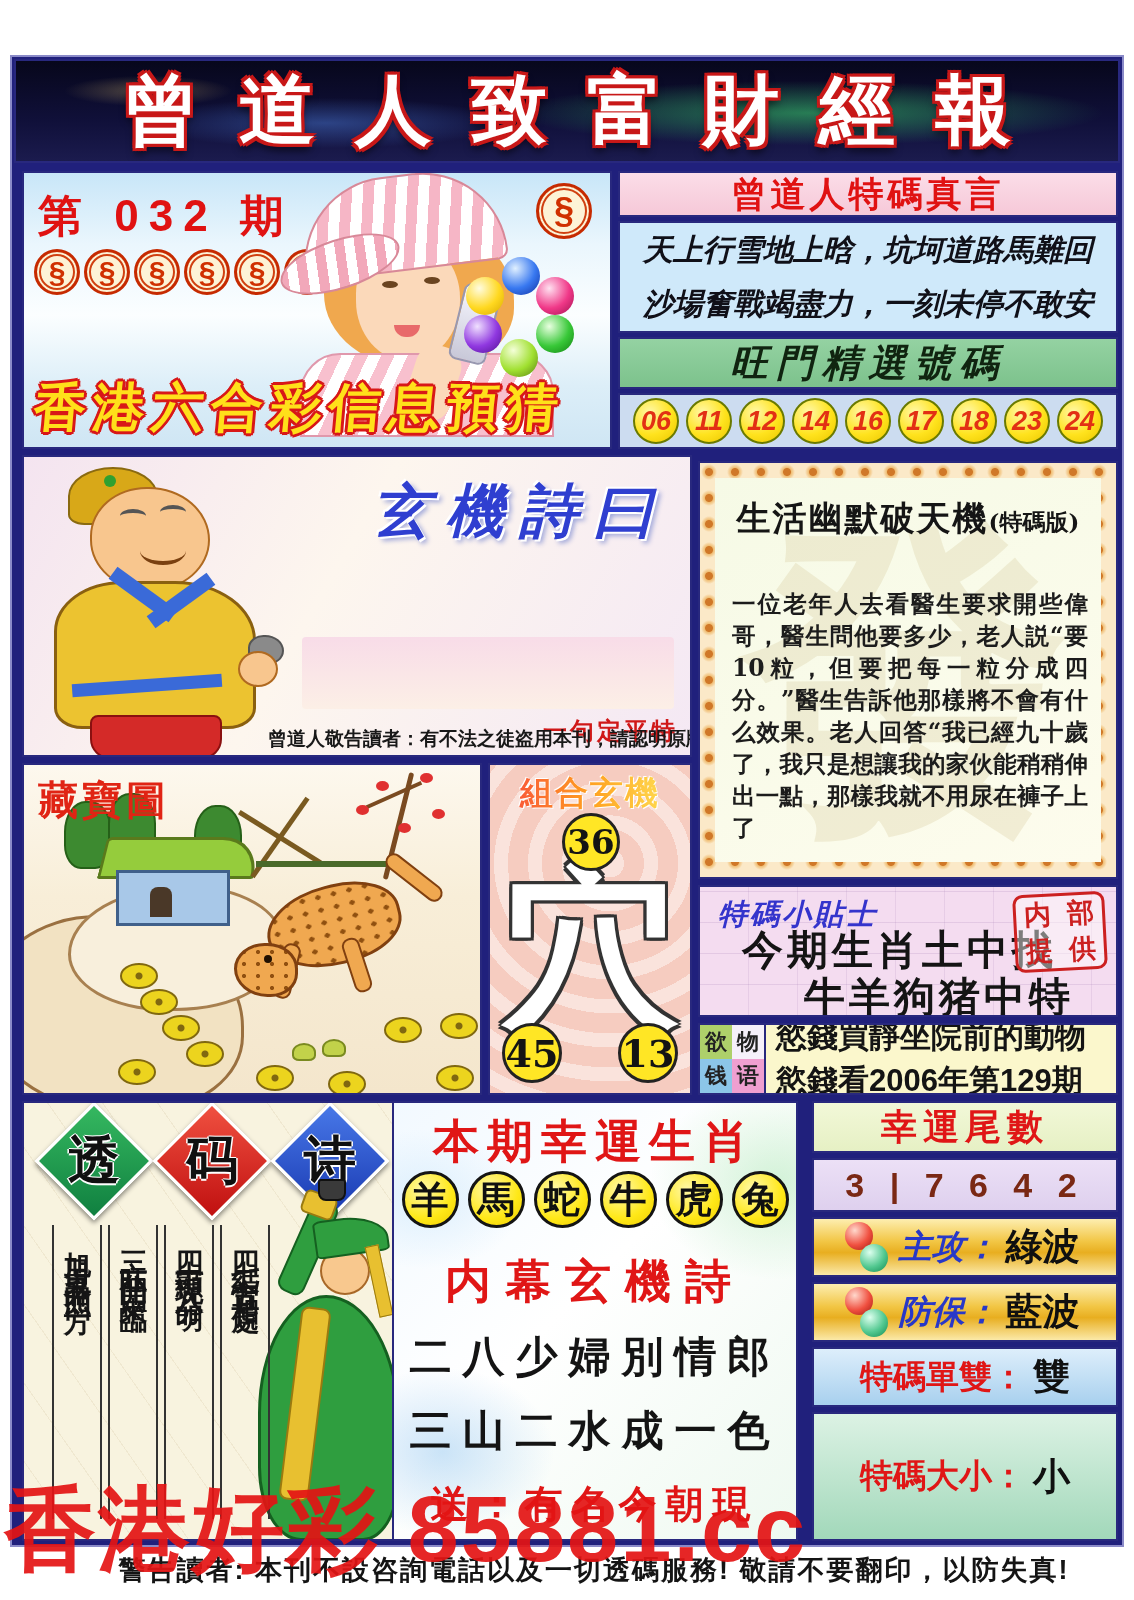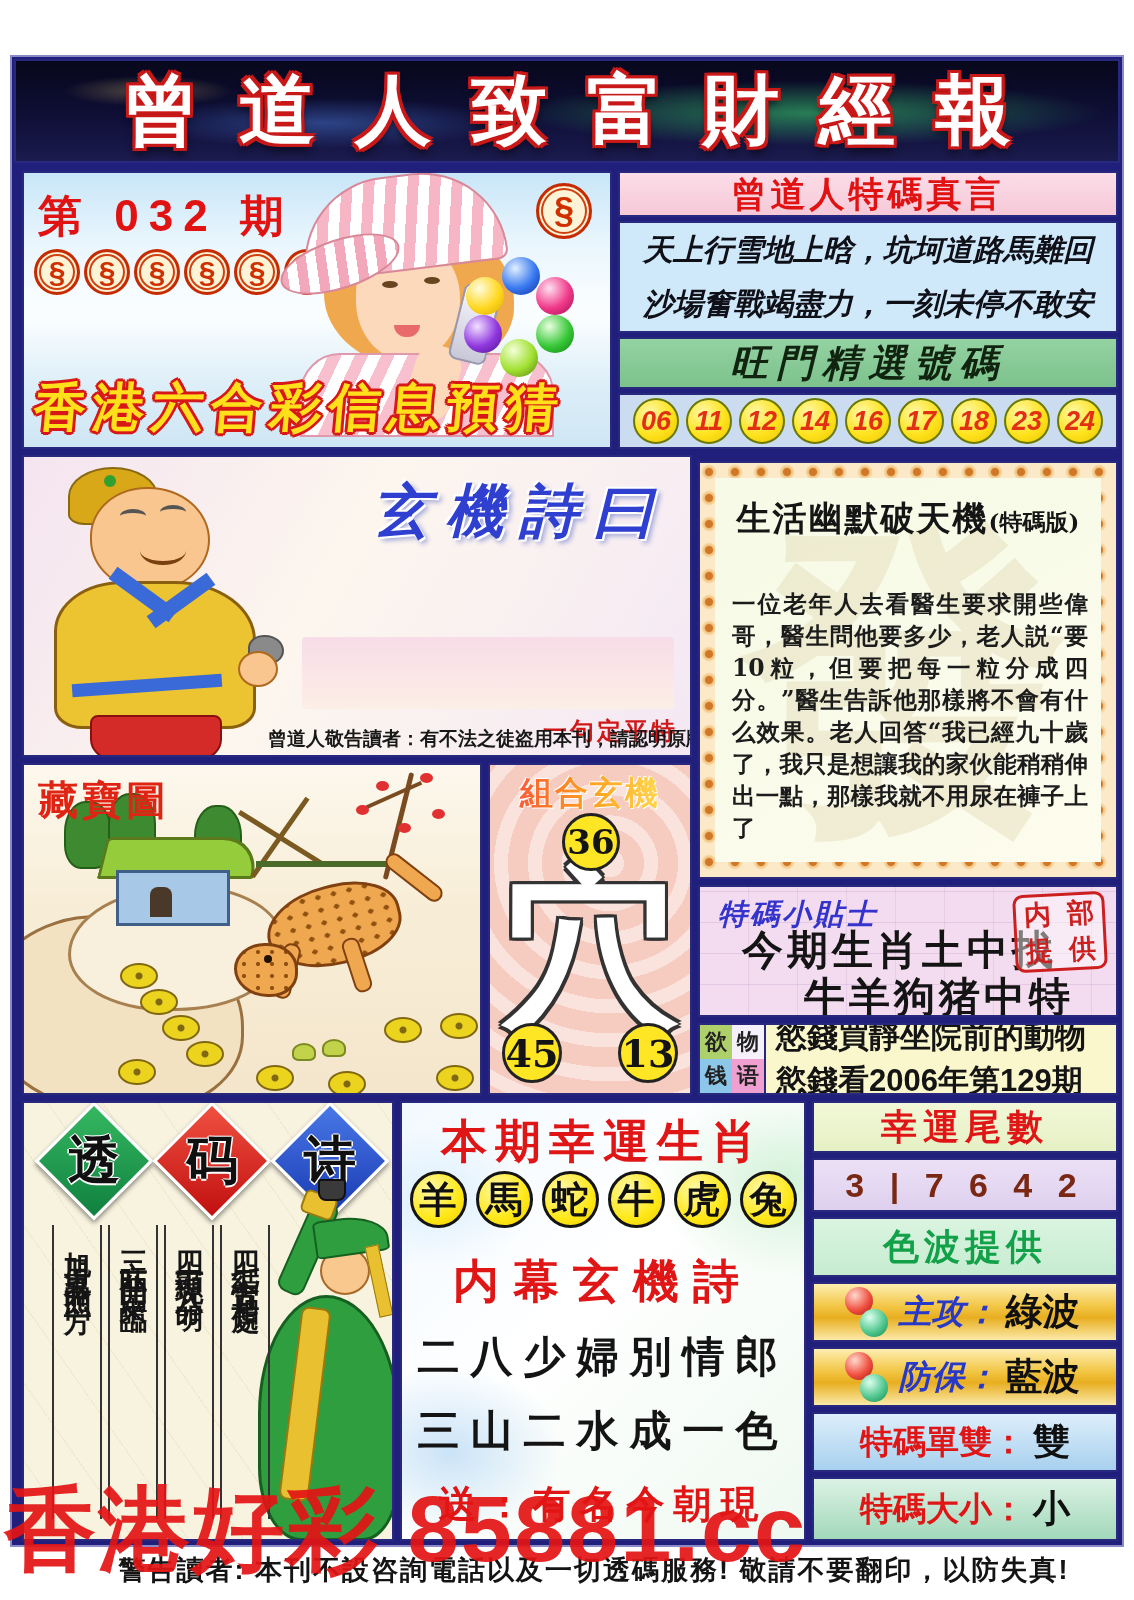--- a/index.html
+++ b/index.html
@@ -237,21 +237,21 @@
     border:2px solid #156020;border-radius:12% 65% 10% 10%;transform:rotate(-8deg);}
   .sc-ribbon{position:absolute;left:116px;top:54px;width:12px;height:70px;background:#e8c030;
     border:1px solid #9a7a10;transform:rotate(-12deg);}
   .sc-arm{position:absolute;left:38px;top:6px;width:24px;height:96px;background:#2f9e3f;
     border:2px solid #156020;border-radius:10px;transform:rotate(24deg);}
   .sc-cuff{position:absolute;left:46px;top:2px;width:30px;height:20px;background:#e8c030;
     border:2px solid #9a7a10;border-radius:6px;transform:rotate(20deg);}
   .sc-cup{position:absolute;left:62px;top:-12px;width:24px;height:18px;background:#3a3a3a;
     border-radius:3px 3px 8px 8px;border:2px solid #111;}
   
-  .p-botmid{left:388px;top:1044px;width:406px;height:440px;
+  .p-botmid{left:380px;top:1044px;width:406px;height:440px;
     background:
       radial-gradient(ellipse 160px 120px at 12% 80%, rgba(150,200,240,.5), transparent 70%),
       radial-gradient(ellipse 180px 140px at 95% 18%, rgba(170,230,180,.5), transparent 70%),
       radial-gradient(ellipse 140px 100px at 8% 22%, rgba(190,225,250,.45), transparent 70%),
       linear-gradient(135deg,#f2f9ff 0%,#ffffff 45%,#eef9f0 100%);}
   .lk-title{position:absolute;top:8px;width:100%;text-align:center;font-size:46px;font-weight:900;
     color:#e01616;letter-spacing:8px;white-space:nowrap;}
   .zodrow{position:absolute;top:68px;width:100%;display:flex;justify-content:center;gap:9px;}
   .zball{width:57px;height:57px;border-radius:50%;background:radial-gradient(circle at 35% 30%,#fff8a8,#ffe818 60%,#eecc00);
     border:3px solid #141414;box-sizing:border-box;display:flex;align-items:center;justify-content:center;
@@ -501,21 +501,20 @@
     </div>
     <div class="lk-inner">内幕玄機詩</div>
     <div class="lk-line1">二八少婦別情郎</div>
     <div class="lk-line2">三山二水成一色</div>
     <div class="lk-gift">送：有名今朝現</div>
   </div>
 
   <div class="panel p-botright">
     <div class="br-row r-tailtitle">幸運尾數</div>
     <div class="br-row r-tailnums">3 | 7 6 4 2</div>
-    <div class="br-row r-wave">色波提供</div>
     <div class="br-row r-gold">
       <span class="twin">
           <span class="tb tb-red"></span>
           <span class="tb tb-grn"></span>
         </span>
       <span class="r-label-b">主攻：</span>
       <span class="r-val">綠波</span>
     </div>
     <div class="br-row r-gold">
       <span class="twin">

